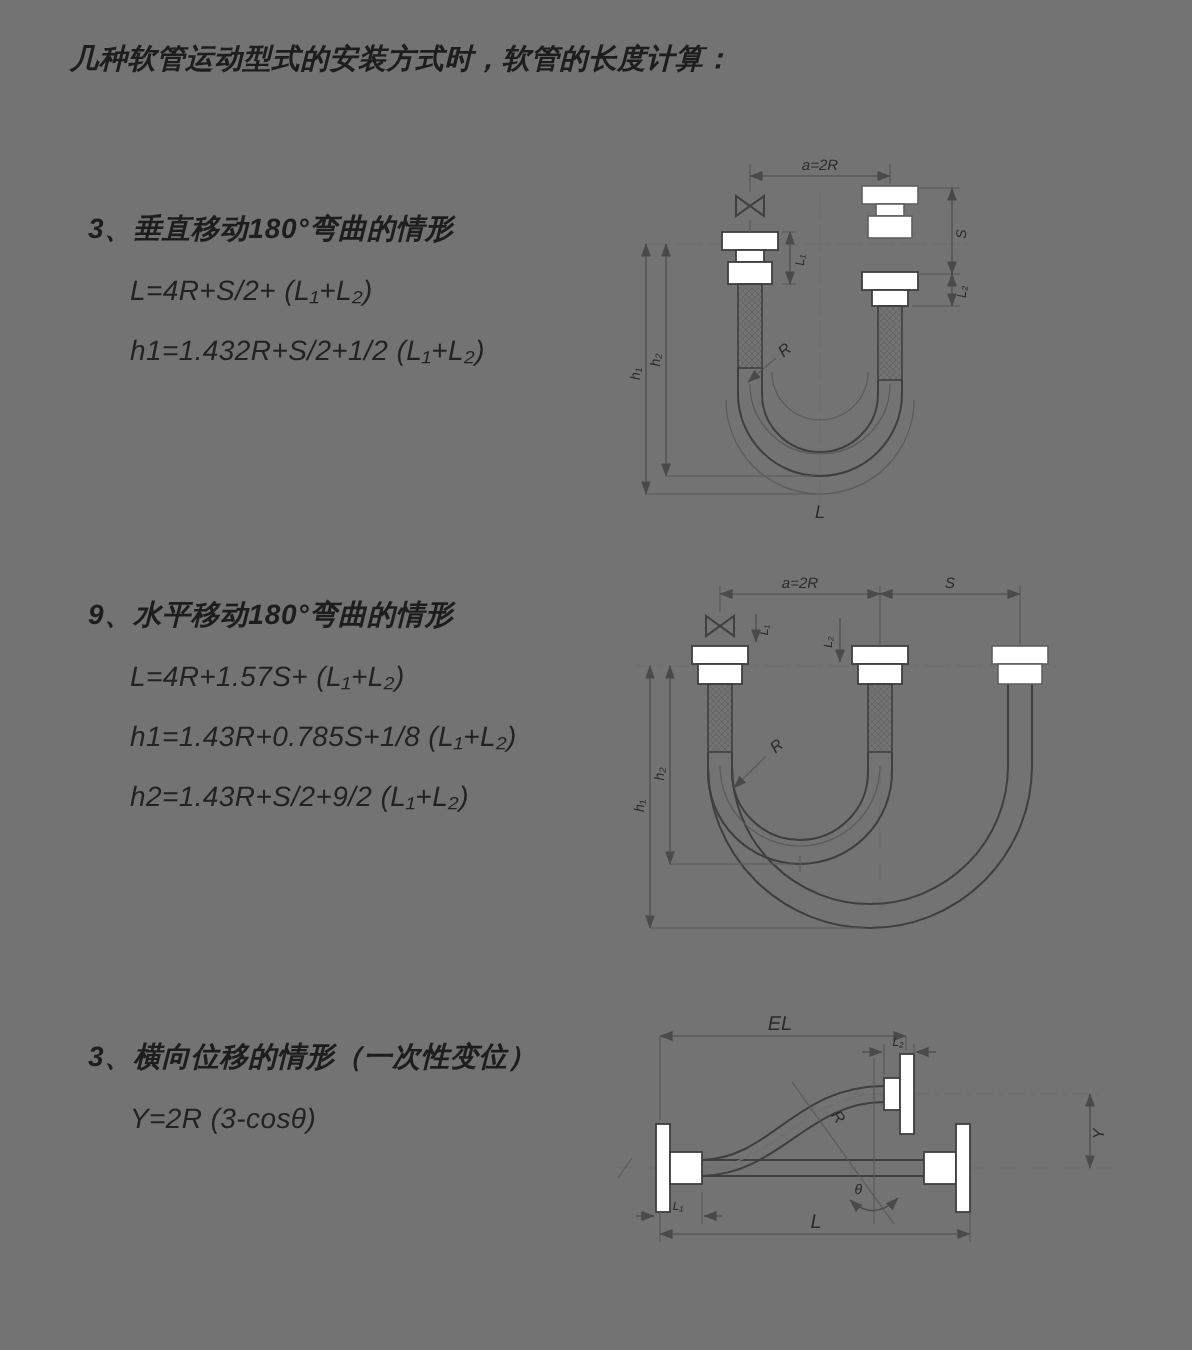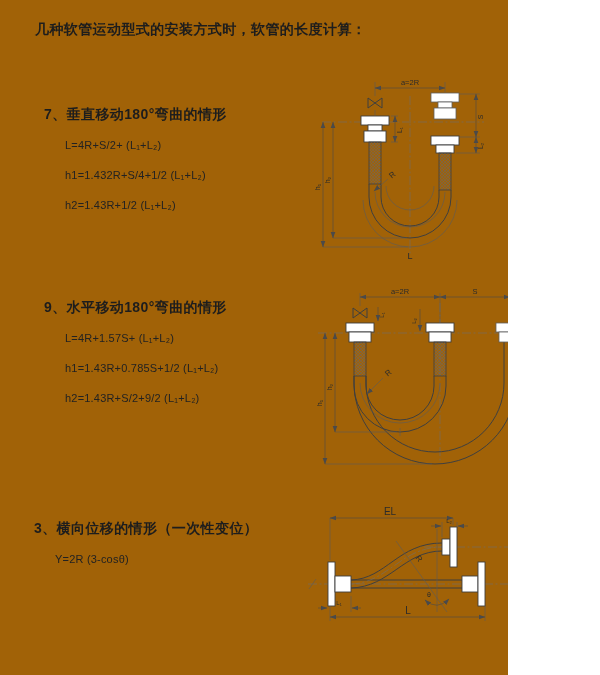--- a/index.html
+++ b/index.html
@@ -1,42 +1,41 @@
 <!DOCTYPE html>
 <html><head>
 <meta charset="utf-8">
 <style>
   html,body{margin:0;padding:0;background:#ffffff;}
-  .page{position:relative;width:508px;height:675px;background:#a16207;
-        font-family:"Liberation Sans",sans-serif;color:#1d1d1d;overflow:hidden;}
+  .page{position:relative;width:596px;height:675px;background:#737373;
+        font-family:"Liberation Sans",sans-serif;color:#1d1d1d;overflow:hidden;font-style:italic;}
   .title{position:absolute;left:35px;top:21px;font-size:14px;font-weight:700;letter-spacing:.4px;}
   .sec{position:absolute;}
   .heading{font-size:14px;font-weight:700;letter-spacing:.4px;line-height:16px;}
-  .formula{font-size:11px;font-weight:400;margin:16px 0 0 21px;line-height:14px;letter-spacing:.2px;color:#222;}
+  .formula{font-size:14px;font-weight:400;margin:16px 0 0 21px;line-height:14px;letter-spacing:.2px;color:#222;}
   .diag{position:absolute;}
   svg .ln{fill:none;stroke:#3f3f3f;stroke-width:1;}
   svg .tn{fill:none;stroke:#5a5a5a;stroke-width:.6;}
   svg .cl{fill:none;stroke:#6f6f6f;stroke-width:.6;stroke-dasharray:9 2.5 2 2.5;}
   svg .dim{fill:none;stroke:#4a4a4a;stroke-width:.6;}
   svg .fit{fill:#fff;stroke:#3f3f3f;stroke-width:.9;}
   svg .ghost{fill:#fff;stroke:#5f5f5f;stroke-width:.8;}
   svg text{fill:#2b2b2b;font-family:"Liberation Sans",sans-serif;}
 </style>
 </head>
 <body>
 
 <div class="page">
 
   <div class="title">几种软管运动型式的安装方式时，软管的长度计算：</div>
 
   <div class="sec" style="left:44px;top:106px;">
-    <div class="heading">7、垂直移动180°弯曲的情形</div>
+    <div class="heading">3、垂直移动180°弯曲的情形</div>
     <div class="formula">L=4R+S/2+ (L₁+L₂)</div>
-    <div class="formula">h1=1.432R+S/4+1/2 (L₁+L₂)</div>
-    <div class="formula">h2=1.43R+1/2 (L₁+L₂)</div>
+    <div class="formula">h1=1.432R+S/2+1/2 (L₁+L₂)</div>
   </div>
 
   <svg class="diag" style="left:310px;top:72px;" width="285" height="190" viewBox="0 0 285 190">
     <defs>
       <marker id="a1" viewBox="0 0 10 10" refX="9" refY="5" markerWidth="7" markerHeight="7" markerUnits="userSpaceOnUse" orient="auto-start-reverse">
         <path d="M0,1.5 L9.5,5 L0,8.5 z" fill="#4a4a4a"></path>
       </marker>
       <pattern id="p1" width="3" height="3" patternUnits="userSpaceOnUse">
         <path d="M0,3 L3,0 M0,0 L3,3" stroke="#666" stroke-width=".5"></path>
       </pattern>
@@ -102,21 +101,21 @@
       <path class="tn" marker-end="url(#a1)" d="M78,107 L64,119"></path>
       <text transform="translate(84,105) rotate(-40)" text-anchor="middle" font-size="8">R</text>
 
       <text x="100" y="187" text-anchor="middle" font-size="9">L</text>
     </g>
   </svg>
 
   <div class="sec" style="left:44px;top:299px;">
     <div class="heading">9、水平移动180°弯曲的情形</div>
     <div class="formula">L=4R+1.57S+ (L₁+L₂)</div>
-    <div class="formula">h1=1.43R+0.785S+1/2 (L₁+L₂)</div>
+    <div class="formula">h1=1.43R+0.785S+1/8 (L₁+L₂)</div>
     <div class="formula">h2=1.43R+S/2+9/2 (L₁+L₂)</div>
   </div>
 
   <svg class="diag" style="left:310px;top:283px;" width="285" height="185" viewBox="0 0 285 185">
     <defs>
       <marker id="a2" viewBox="0 0 10 10" refX="9" refY="5" markerWidth="7" markerHeight="7" markerUnits="userSpaceOnUse" orient="auto-start-reverse">
         <path d="M0,1.5 L9.5,5 L0,8.5 z" fill="#4a4a4a"></path>
       </marker>
       <pattern id="p2" width="3" height="3" patternUnits="userSpaceOnUse">
         <path d="M0,3 L3,0 M0,0 L3,3" stroke="#666" stroke-width=".5"></path>
@@ -174,21 +173,21 @@
       <path class="tn" marker-end="url(#a2)" d="M73,95 L57,111"></path>
       <text transform="translate(80,92) rotate(-40)" text-anchor="middle" font-size="8">R</text>
 
       <path class="dim" marker-end="url(#a2)" d="M68,24 V38"></path>
       <text transform="translate(74,32) rotate(-90)" text-anchor="middle" font-size="6">L₁</text>
       <path class="dim" marker-end="url(#a2)" d="M110,26 V48"></path>
       <text transform="translate(106,38) rotate(-90)" text-anchor="middle" font-size="6">L₂</text>
     </g>
   </svg>
 
-  <div class="sec" style="left:34px;top:520px;">
+  <div class="sec" style="left:44px;top:520px;">
     <div class="heading">3、横向位移的情形（一次性变位）</div>
     <div class="formula">Y=2R (3-cosθ)</div>
   </div>
 
   <svg class="diag" style="left:300px;top:505px;" width="300" height="135" viewBox="0 0 300 135">
     <defs>
       <marker id="a3" viewBox="0 0 10 10" refX="9" refY="5" markerWidth="7" markerHeight="7" markerUnits="userSpaceOnUse" orient="auto-start-reverse">
         <path d="M0,1.5 L9.5,5 L0,8.5 z" fill="#4a4a4a"></path>
       </marker>
     </defs>

